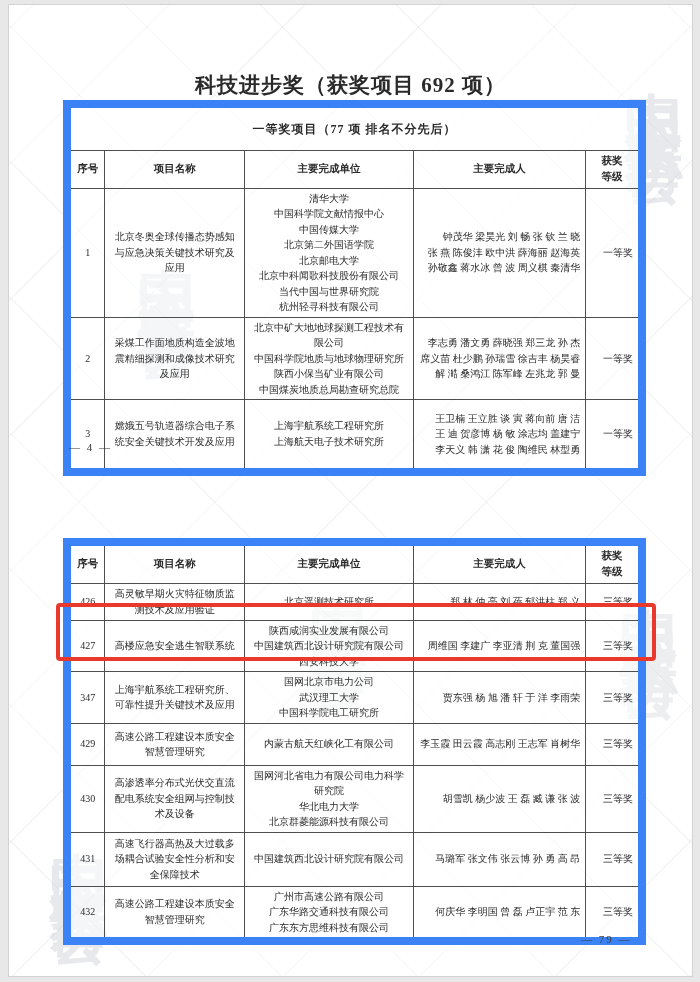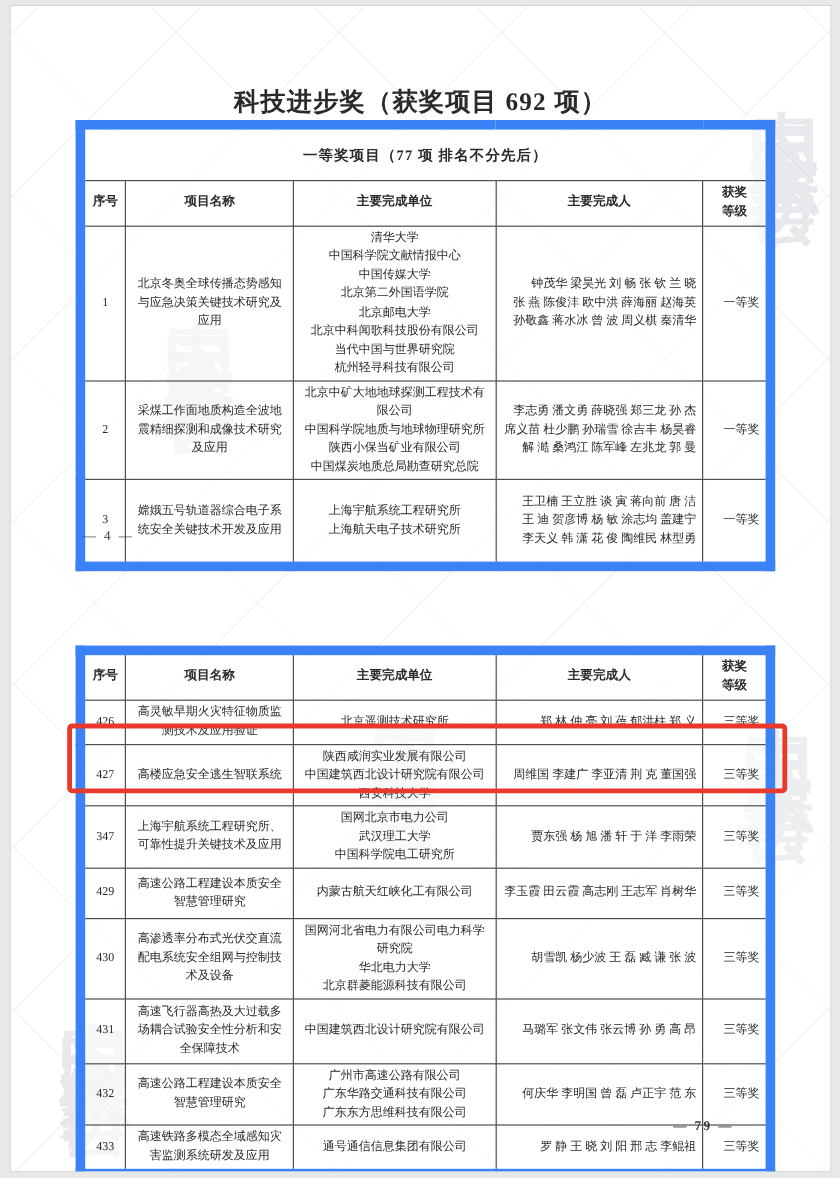--- a/index.html
+++ b/index.html
@@ -58,21 +58,21 @@
   table.award{border:8px solid #3b82f6;}
   th.subtitle{font-size:12px;font-weight:bold;height:38px;letter-spacing:1px;}
   tr.head th{font-weight:bold;font-size:10.5px;text-align:center;}
   td.c-no{text-align:center;}
   td.c-proj,td.c-org{text-align:center;white-space:pre-line;}
   td.c-people{text-align:right;white-space:pre-line;padding-left:8px;}
   td.c-grade{text-align:right;}
   th.c-grade{white-space:pre-line;margin-left:36px;}
   .pageno{position:absolute;font-size:11px;color:#3a3a3a;letter-spacing:2px;}
   .pageno-left{left:60px;top:436px;}
-  .pageno-right{left:552px;top:928px;font-weight:bold;}
+  .pageno-right{left:572px;top:928px;}
   .hl-box{
     position:absolute;left:47px;top:598px;width:592px;height:50px;
     border:4px solid #e8392c;border-radius:4px;
     pointer-events:none;
   }
 </style>
 </head>
 <body>
 
 <div class="page">
@@ -217,27 +217,20 @@
       </tr>
       <tr style="height:44px;">
         <td class="c-no">432</td>
         <td class="c-proj">高速公路工程建设本质安全智慧管理研究</td>
         <td class="c-org">广州市高速公路有限公司
 广东华路交通科技有限公司
 广东东方思维科技有限公司</td>
         <td class="c-people">何庆华 李明国 曾  磊 卢正宇 范  东</td>
         <td class="c-grade">三等奖</td>
       </tr>
-      <tr style="height:40px;">
-        <td class="c-no">433</td>
-        <td class="c-proj">高速铁路多模态全域感知灾害监测系统研发及应用</td>
-        <td class="c-org">通号通信信息集团有限公司</td>
-        <td class="c-people">罗  静 王  晓 刘  阳 邢  志 李鲲祖</td>
-        <td class="c-grade">三等奖</td>
-      </tr>
     </tbody>
       </table>
 
     <div class="hl-box"></div>
 
     <div class="pageno pageno-right">— 79 —</div>
 
   </div>
 </div>
 

